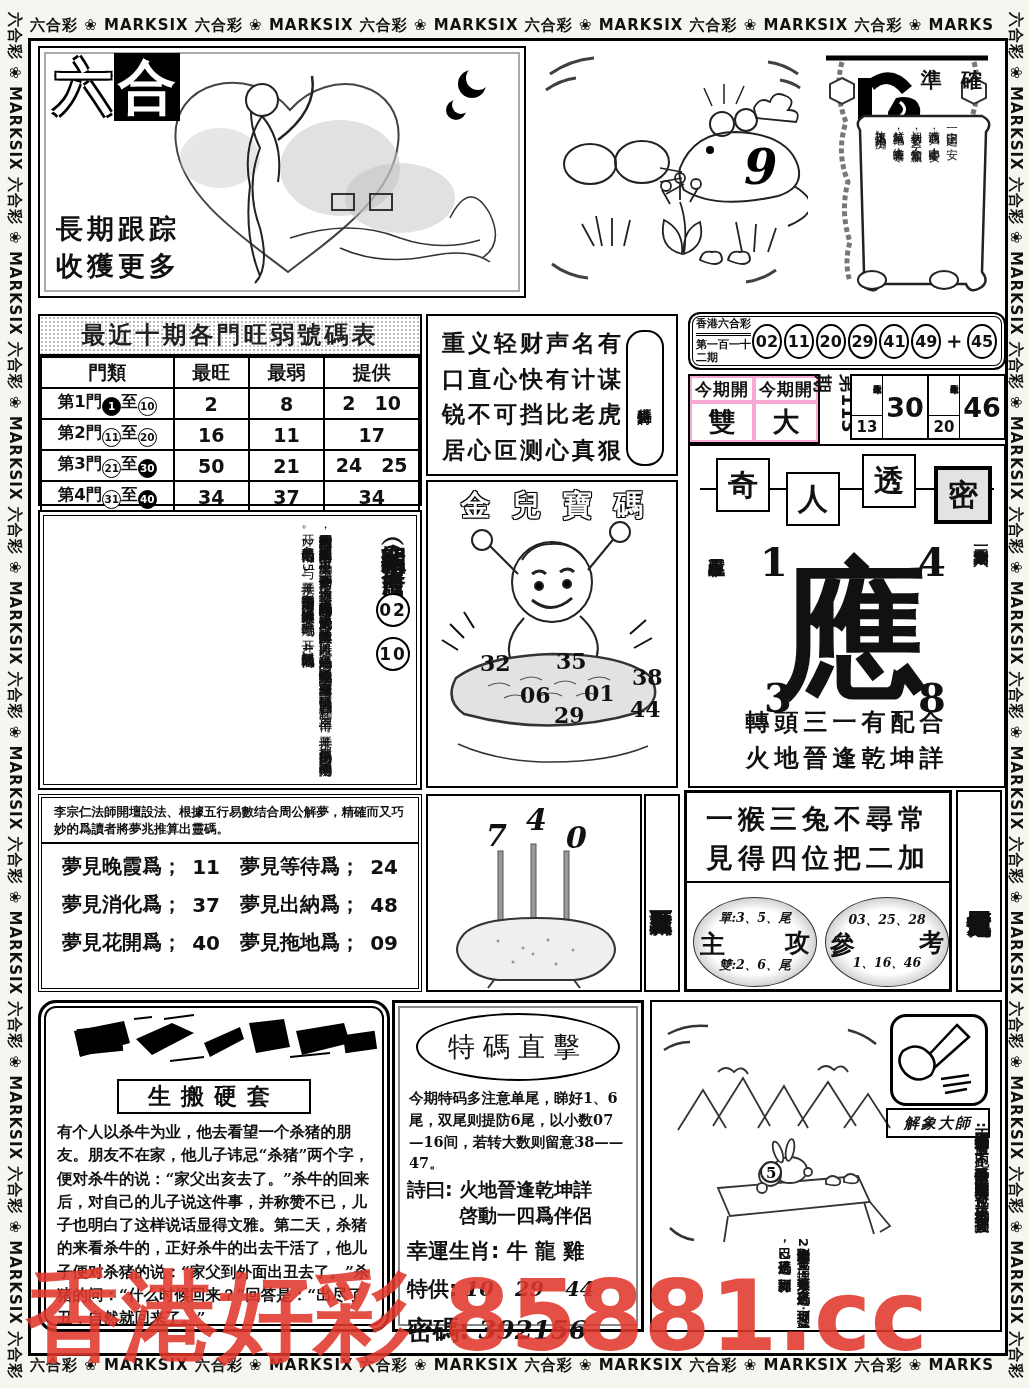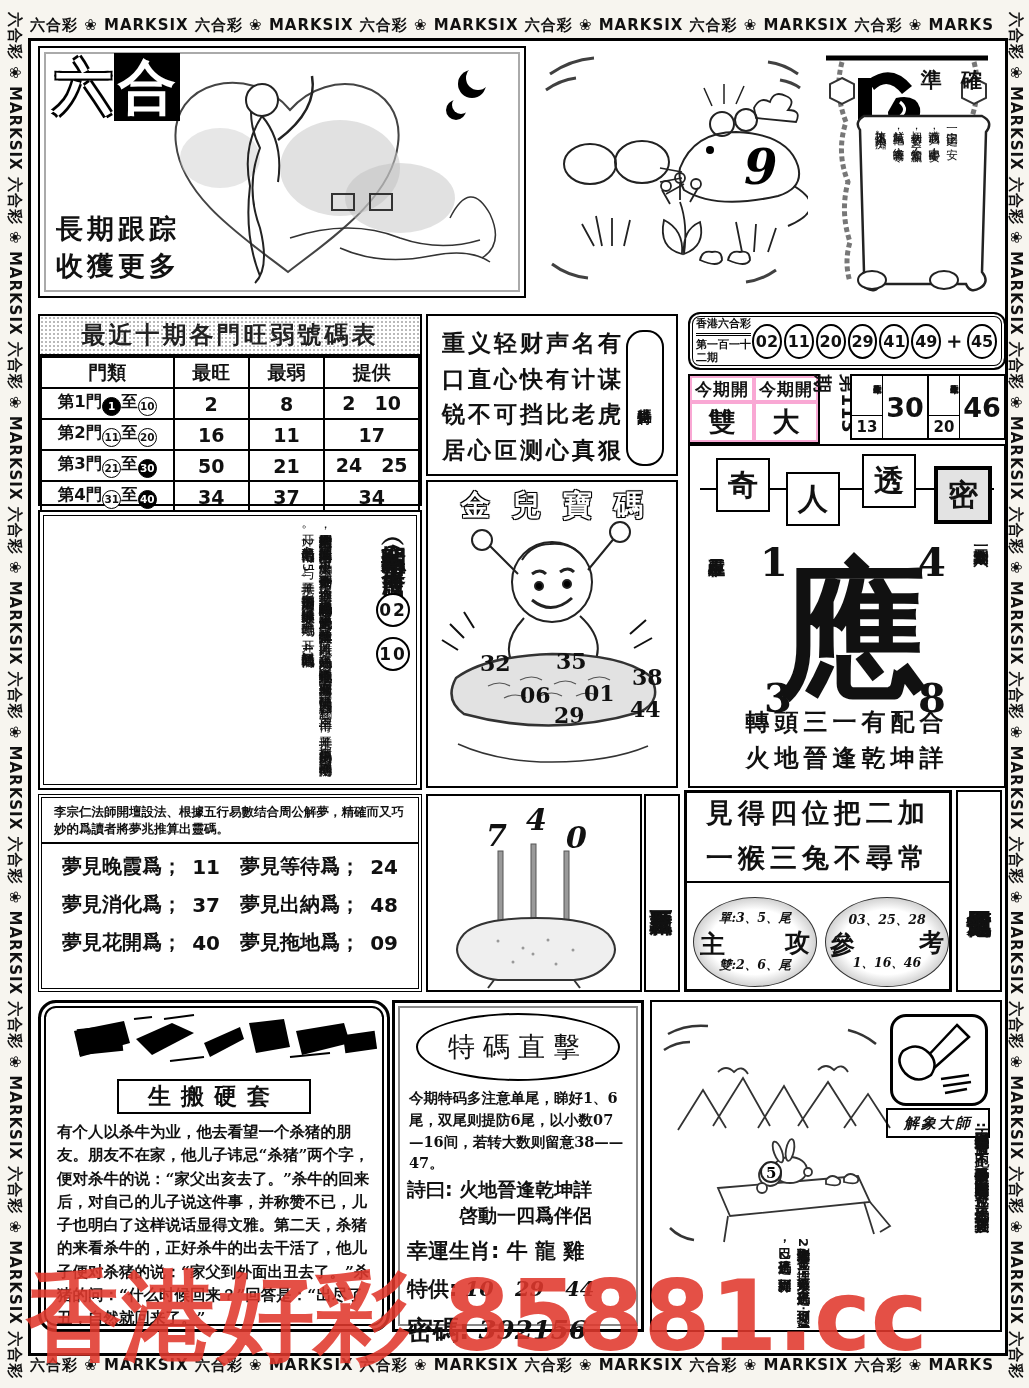--- a/index.html
+++ b/index.html
@@ -475,22 +475,22 @@
         </g>
     </svg>
     <span class="inc-n hand" style="left:58px;top:22px;">7</span>
     <span class="inc-n hand" style="left:98px;top:6px;">4</span>
     <span class="inc-n hand" style="left:138px;top:24px;">0</span>
   </div>
 
   <div class="abs vstrip" style="left:644px;top:794px;width:36px;height:198px;font-size:23px;">正數三六可相合</div>
 
   <div class="abs coupp" style="background:#fff;">
+    <div class="coup-line" style="margin-top:6px;">一猴三兔不尋常</div>
     <div class="coup-line">見得四位把二加</div>
-    <div class="coup-line" style="margin-top:6px;">一猴三兔不尋常</div>
     <div class="coup-div"></div>
     <div class="oval" style="left:6px;top:104px;">
       <span class="ov-big" style="left:6px;top:30px;">主</span>
       <span class="ov-big" style="right:6px;top:28px;">攻</span>
       <div class="ov-row" style="top:12px;">單:3、5、尾</div>
       <div class="ov-row" style="bottom:12px;">雙:2、6、尾</div>
     </div>
     <div class="oval" style="left:138px;top:104px;">
       <span class="ov-big" style="left:4px;top:30px;">參</span>
       <span class="ov-big" style="right:4px;top:28px;">考</span>

